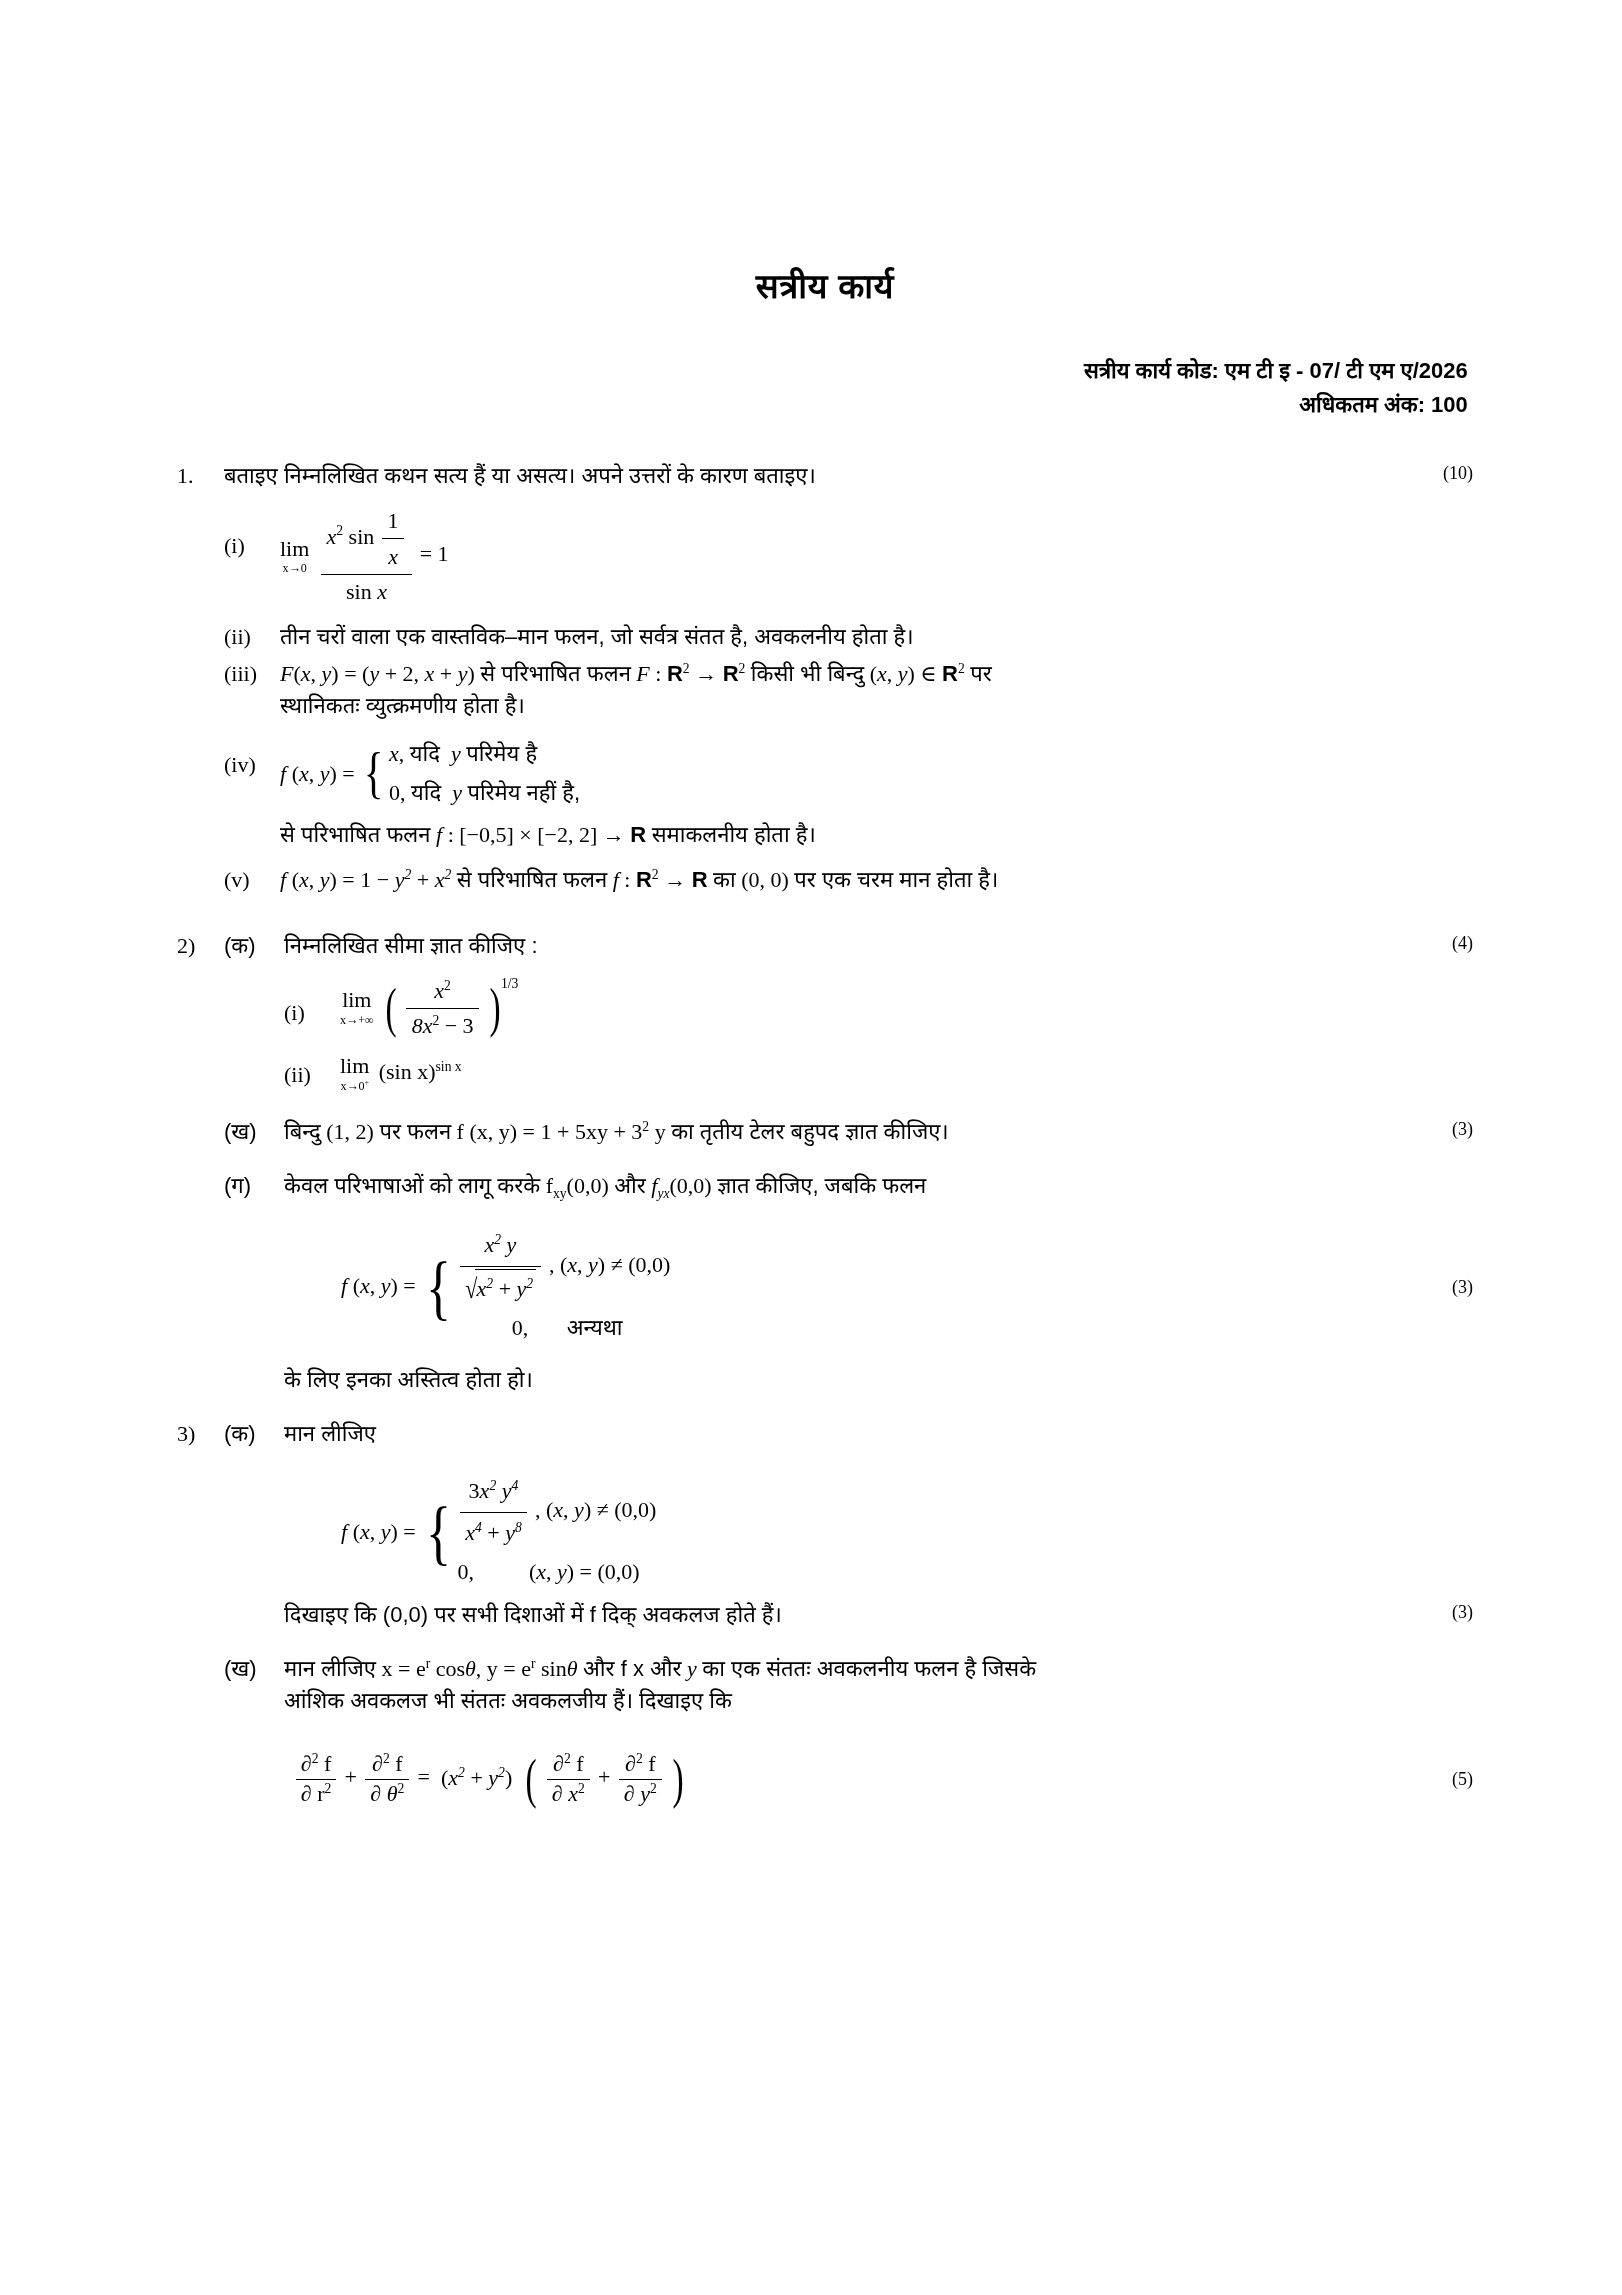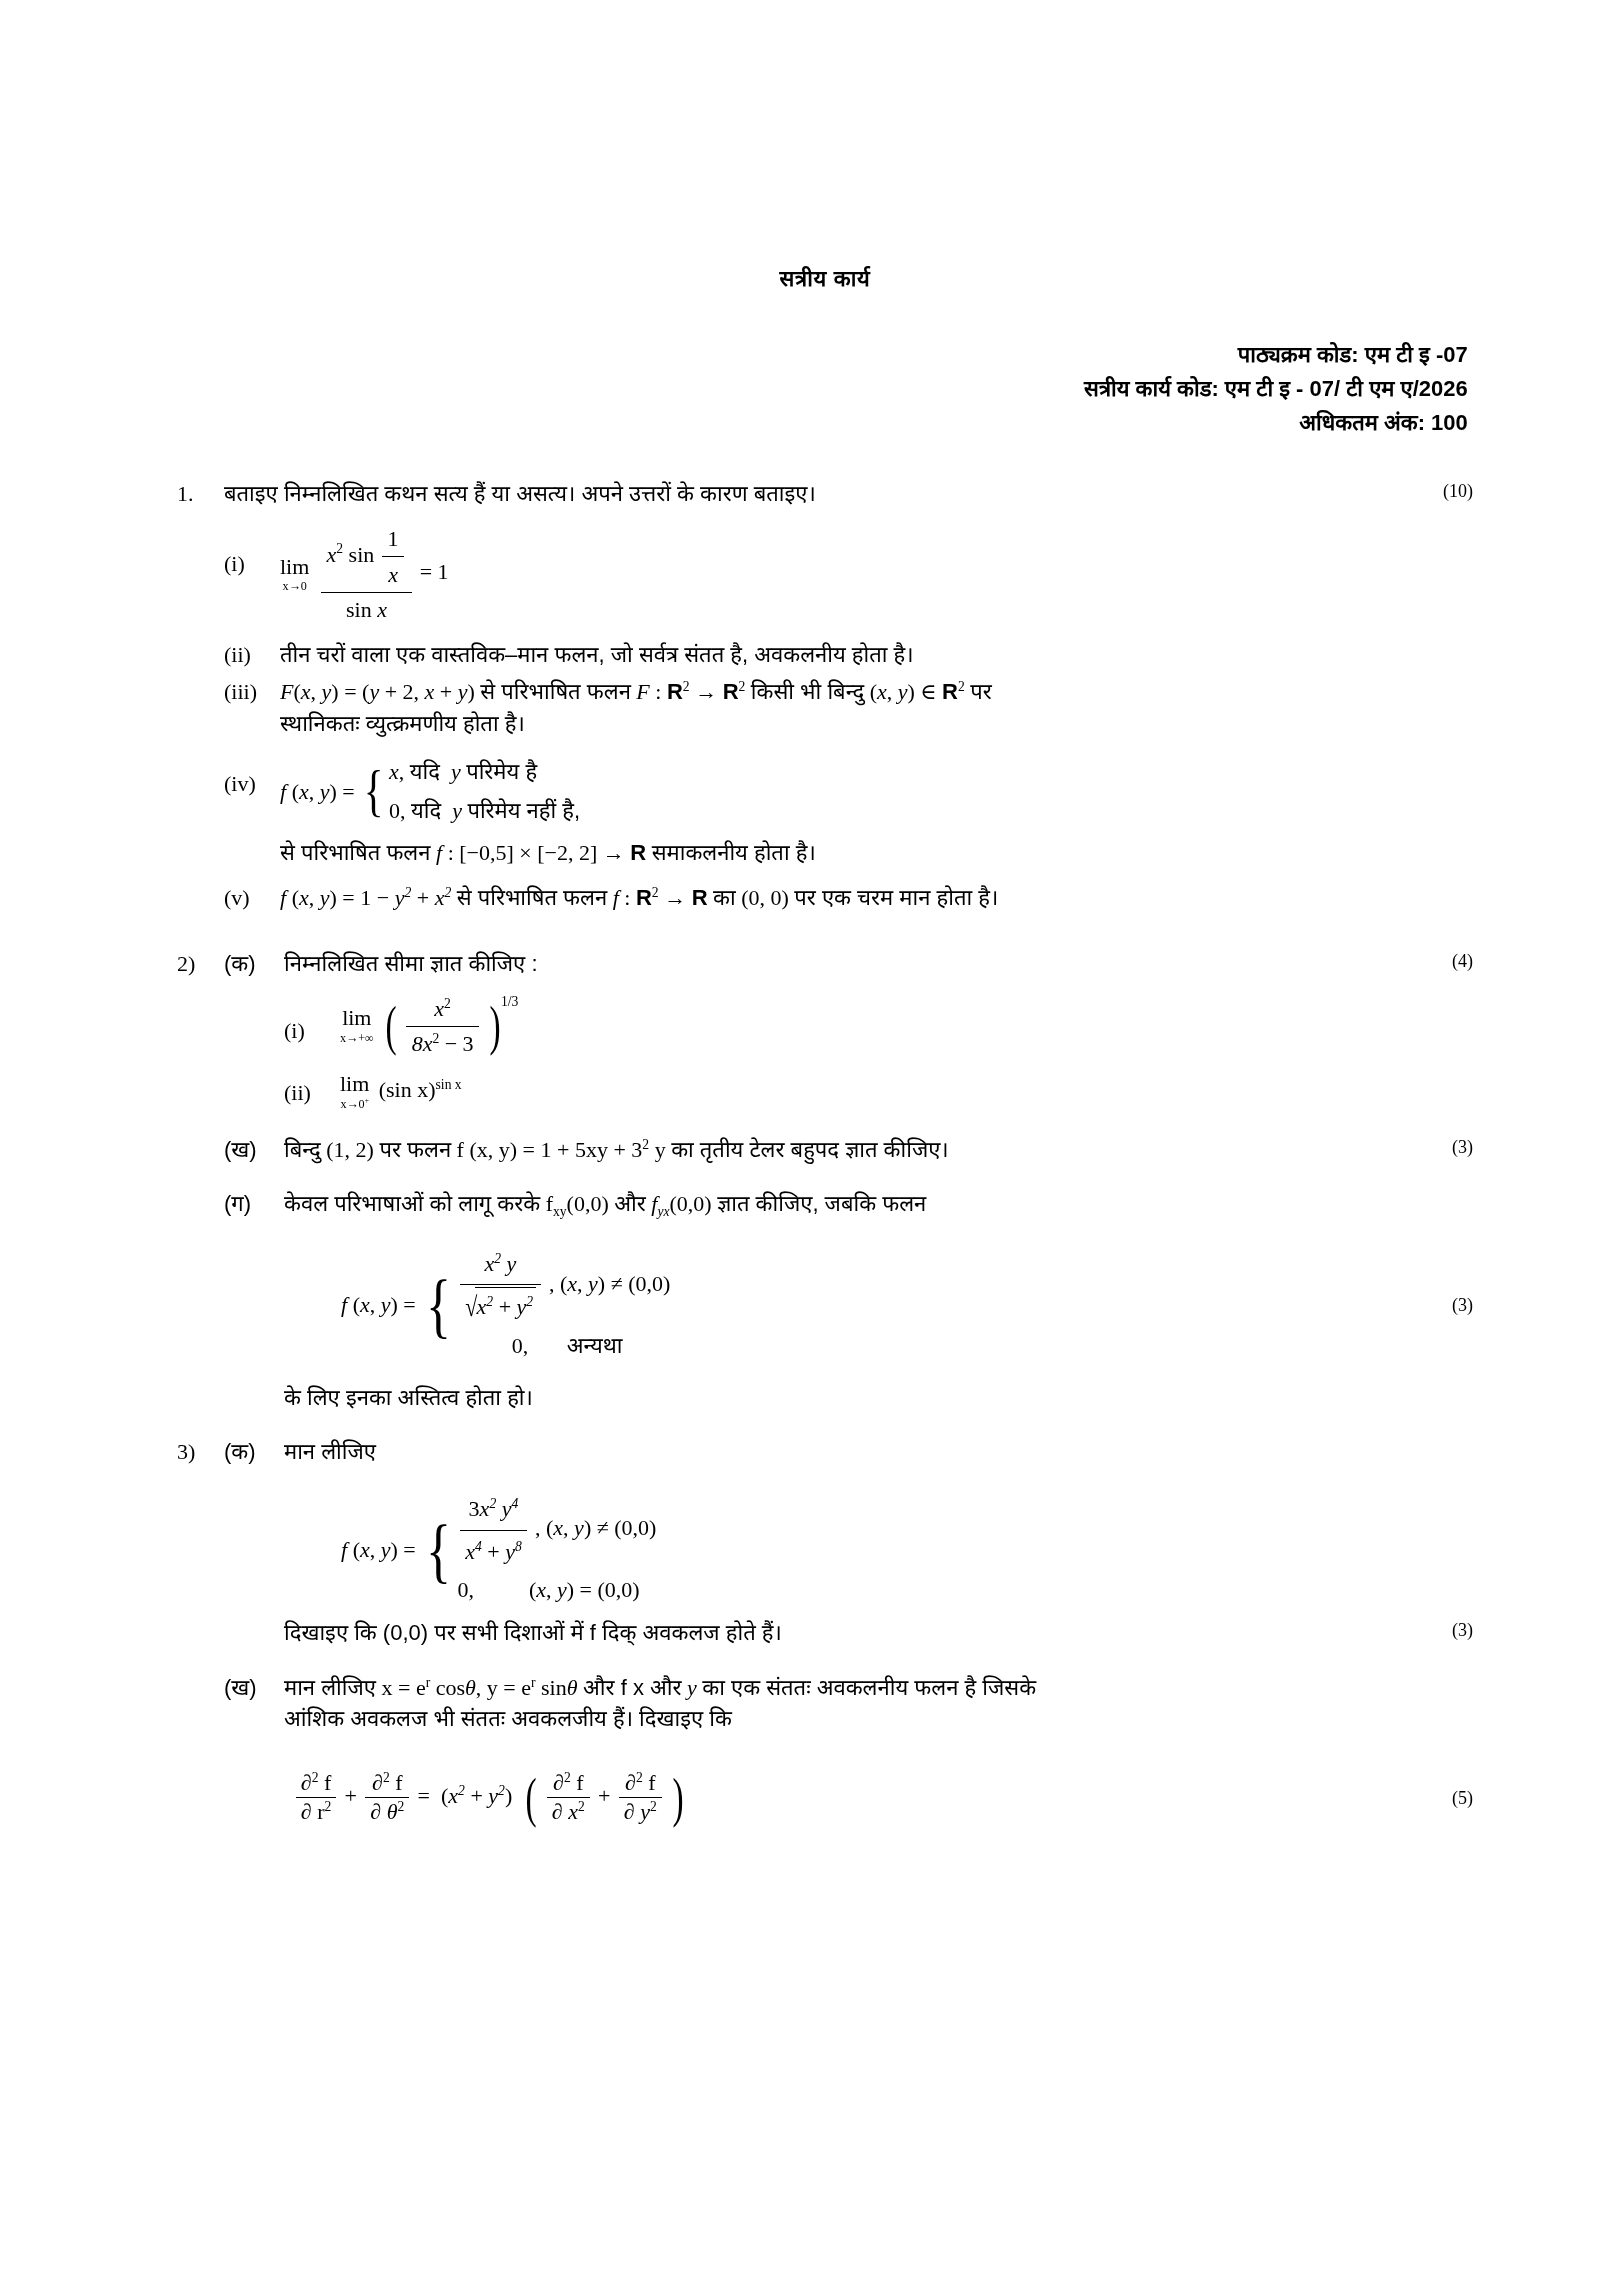--- a/index.html
+++ b/index.html
@@ -21,21 +21,21 @@
   .inner {
     position: absolute;
     left: 177px;
     top: 262px;
     width: 1296px;
   }
 
   
   .doc-title {
     text-align: center;
-    font-size: 22px;
+    font-size: 34px;
     font-weight: bold;
     letter-spacing: 0.7px;
     margin: 0 0 46px 0;
   }
   .code-block {
     text-align: right;
     font-size: 22px;
     font-weight: bold;
     line-height: 1.55;
     margin-bottom: 38px;
@@ -181,21 +181,20 @@
 </style>
 </head>
 <body>
 
 <div class="page">
  <div class="inner">
 
   <div class="doc-title hi">सत्रीय कार्य</div>
 
   <div class="code-block hi">
-    <div>पाठ्यक्रम कोड: एम टी इ -07</div>
     <div>सत्रीय कार्य कोड: एम टी इ - 07/ टी एम ए/2026</div>
     <div>अधिकतम अंक: 100</div>
   </div>
 
   <div class="qrow">
     <div class="qnum">1.</div>
     <div class="qbody hi">बताइए निम्नलिखित कथन सत्य हैं या असत्य। अपने उत्तरों के कारण बताइए।</div>
     <div class="marks">(10)</div>
   </div>
 

